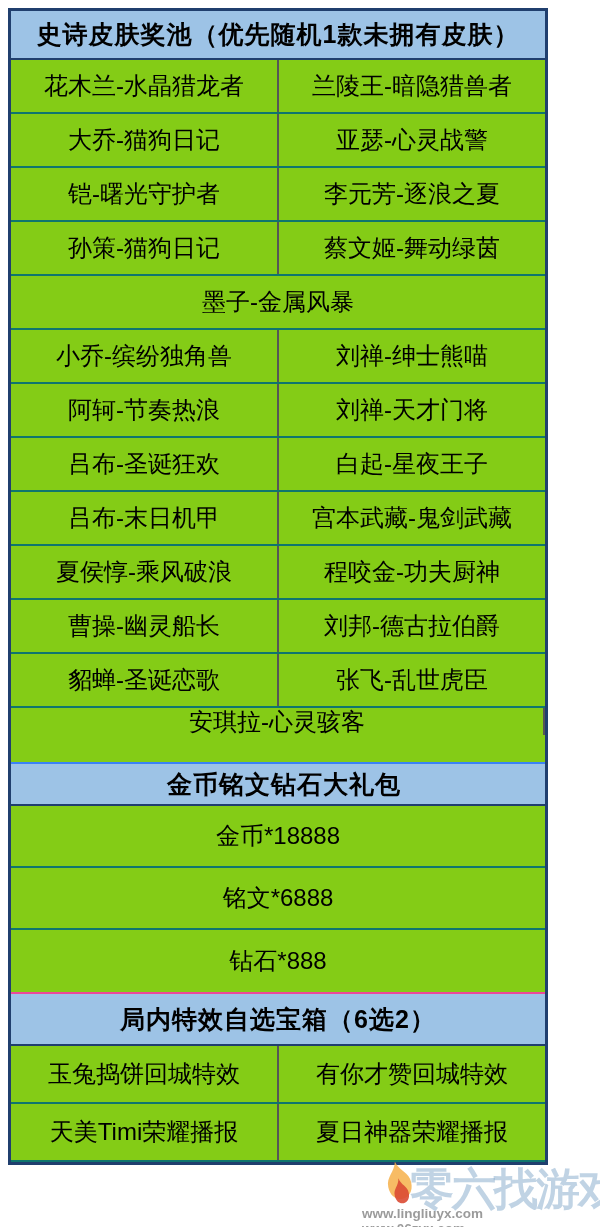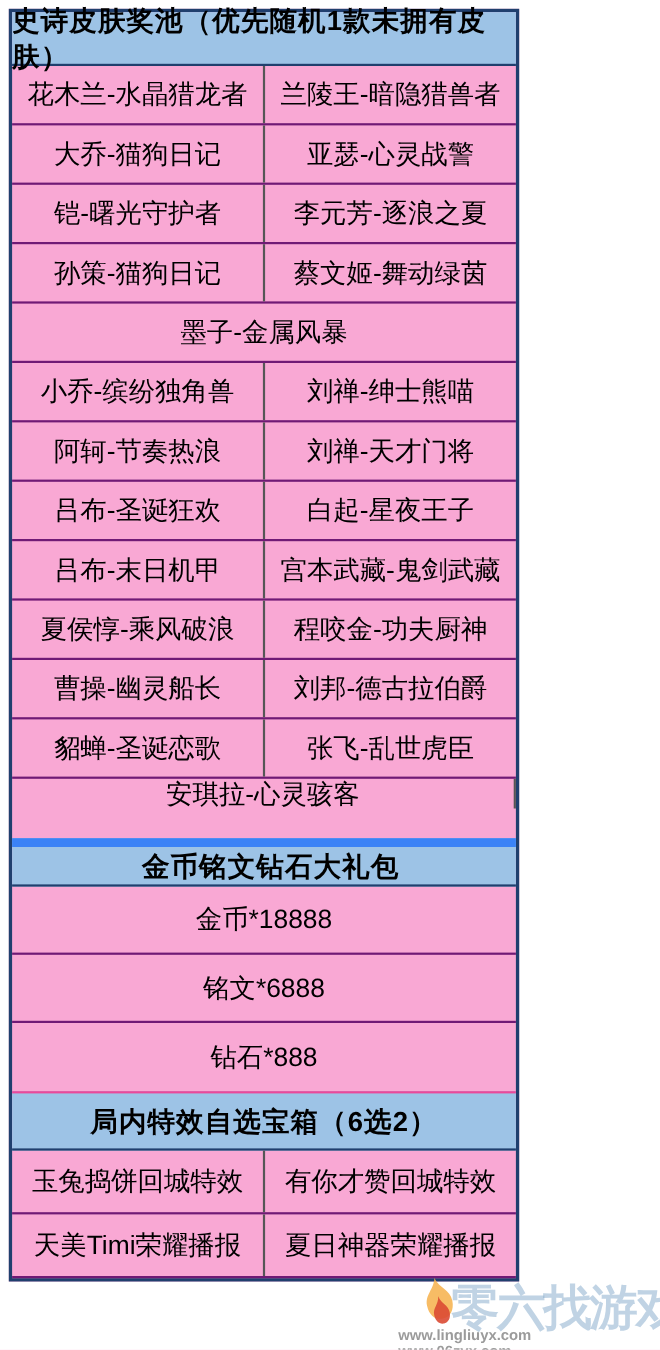--- a/index.html
+++ b/index.html
@@ -4,37 +4,37 @@
 <style>
   * { box-sizing: border-box; margin: 0; padding: 0; }
   html, body {
     width: 600px; height: 1227px;
     background: #ffffff;
     font-family: "Liberation Sans", "DejaVu Sans", sans-serif;
     position: relative; overflow: hidden;
   }
   .prize-table {
     position: absolute; left: 8px; top: 8px;
-    width: 464px;
+    width: 540px;
     border: 3px solid #203f6e;
-    background: #f9a8d4;
+    background: #84cc16;
   }
   .sec-header {
     background: #9dc3e6;
     display: flex; align-items: center; justify-content: center;
     font-weight: bold; font-size: 25px; color: #000;
     border-bottom: 2px solid #203f6e;
     letter-spacing: 1px;
   }
   .sec-header.h1 { height: 49px; }
-  .sec-header.h2 { height: 44px; border-top: 8px solid #3b82f6; padding-left: 12px; }
+  .sec-header.h2 { height: 44px; border-top: 2px solid #3b82f6; padding-left: 12px; }
   .sec-header.h3 { height: 54px; border-top: 2px solid #ec4899; }
   .row {
     display: flex;
-    border-bottom: 2px solid #701a75;
+    border-bottom: 2px solid #0f766e;
   }
   .row.skin   { height: 54px; }
   .row.gift   { height: 62px; }
   .row.effect { height: 58px; }
   .row.last   { border-bottom: none; flex-direction: column; }
   .cell {
     flex: 1;
     display: flex; align-items: center; justify-content: center;
     font-size: 24px; color: #000;
     white-space: nowrap; overflow: hidden;

